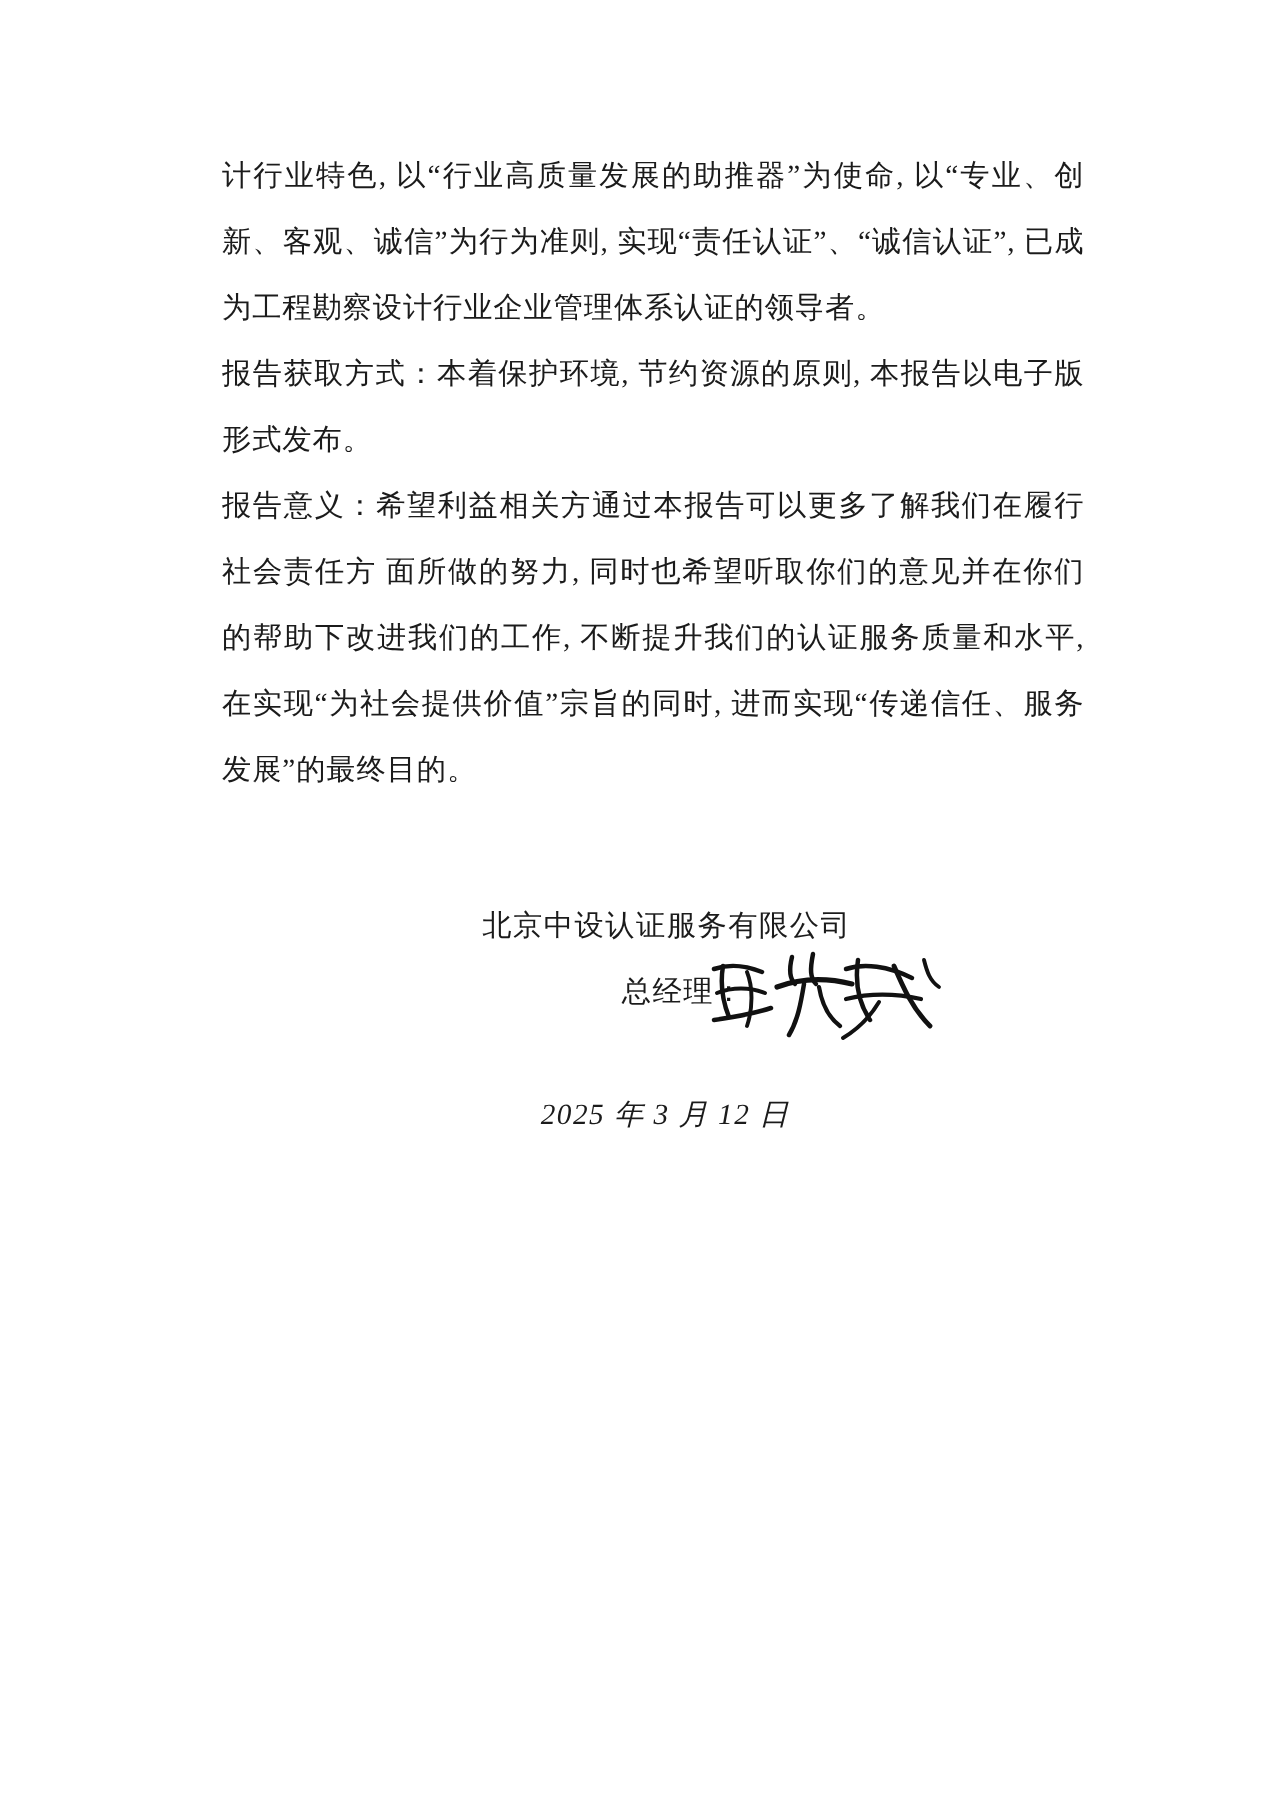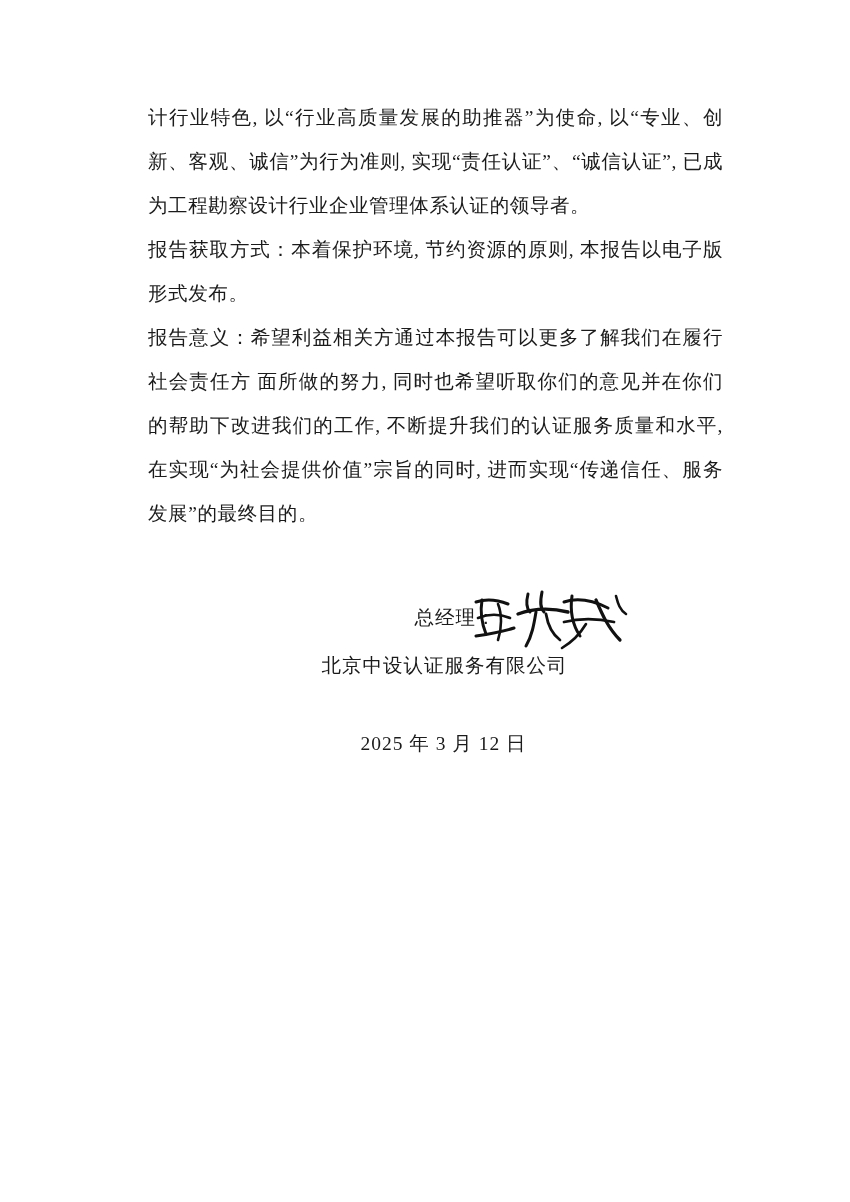--- a/index.html
+++ b/index.html
@@ -72,34 +72,37 @@
     top: -12px;
     width: 180px;
     height: 70px;
     pointer-events: none;
   }
   .sig-date {
     padding-left: 16px;
     margin-top: 34px;
     font-size: 19.5px;
     letter-spacing: 1px;
+    font-style: italic;
   }
 </style>
 </head>
 <body>
 
 <div class="page">
 
   <div class="content">
     <p class="para first-block">计行业特色, 以“行业高质量发展的助推器”为使命, 以“专业、创新、客观、诚信”为行为准则, 实现“责任认证”、“诚信认证”, 已成为工程勘察设计行业企业管理体系认证的领导者。</p>
     <p class="para">报告获取方式：本着保护环境, 节约资源的原则, 本报告以电子版形式发布。</p>
     <p class="para">报告意义：希望利益相关方通过本报告可以更多了解我们在履行社会责任方 面所做的努力, 同时也希望听取你们的意见并在你们的帮助下改进我们的工作, 不断提升我们的认证服务质量和水平, 在实现“为社会提供价值”宗旨的同时, 进而实现“传递信任、服务发展”的最终目的。</p>
   </div>
 
   <div class="sig-block">
+    <div class="sig-line sig-company">北京中设认证服务有限公司</div>
+
     <div class="sig-line sig-manager-row">
       <span class="sig-manager-label">总经理：</span>
       <svg class="signature-mark" viewBox="0 0 180 70">
         <g fill="none" stroke="#111" stroke-linecap="round" stroke-linejoin="round">
           <path d="M8 18 C20 14, 30 16, 40 20" stroke-width="3"></path>
           <path d="M14 16 C12 28, 14 40, 18 50" stroke-width="3"></path>
           <path d="M10 34 C20 30, 32 30, 42 34" stroke-width="2.6"></path>
           <path d="M30 20 C34 30, 34 44, 30 56" stroke-width="2.6"></path>
           <path d="M8 52 C22 50, 34 48, 46 44" stroke-width="3"></path>
           <path d="M60 10 C58 18, 58 24, 62 28" stroke-width="3"></path>
@@ -110,18 +113,16 @@
           <path d="M96 18 C108 14, 124 16, 140 24" stroke-width="3"></path>
           <path d="M104 12 C102 26, 104 40, 112 52" stroke-width="3"></path>
           <path d="M96 38 C112 34, 128 34, 146 38" stroke-width="2.8"></path>
           <path d="M128 16 C134 30, 140 44, 152 56" stroke-width="3.2"></path>
           <path d="M148 12 C150 20, 152 26, 158 30" stroke-width="2.6"></path>
           <path d="M118 40 C112 50, 104 58, 94 64" stroke-width="2.6"></path>
         </g>
       </svg>
     </div>
 
-    <div class="sig-line sig-company">北京中设认证服务有限公司</div>
-
     <div class="sig-line sig-date">2025 年 3 月 12 日</div>
   </div>
 
 </div>
 
 </body></html>

